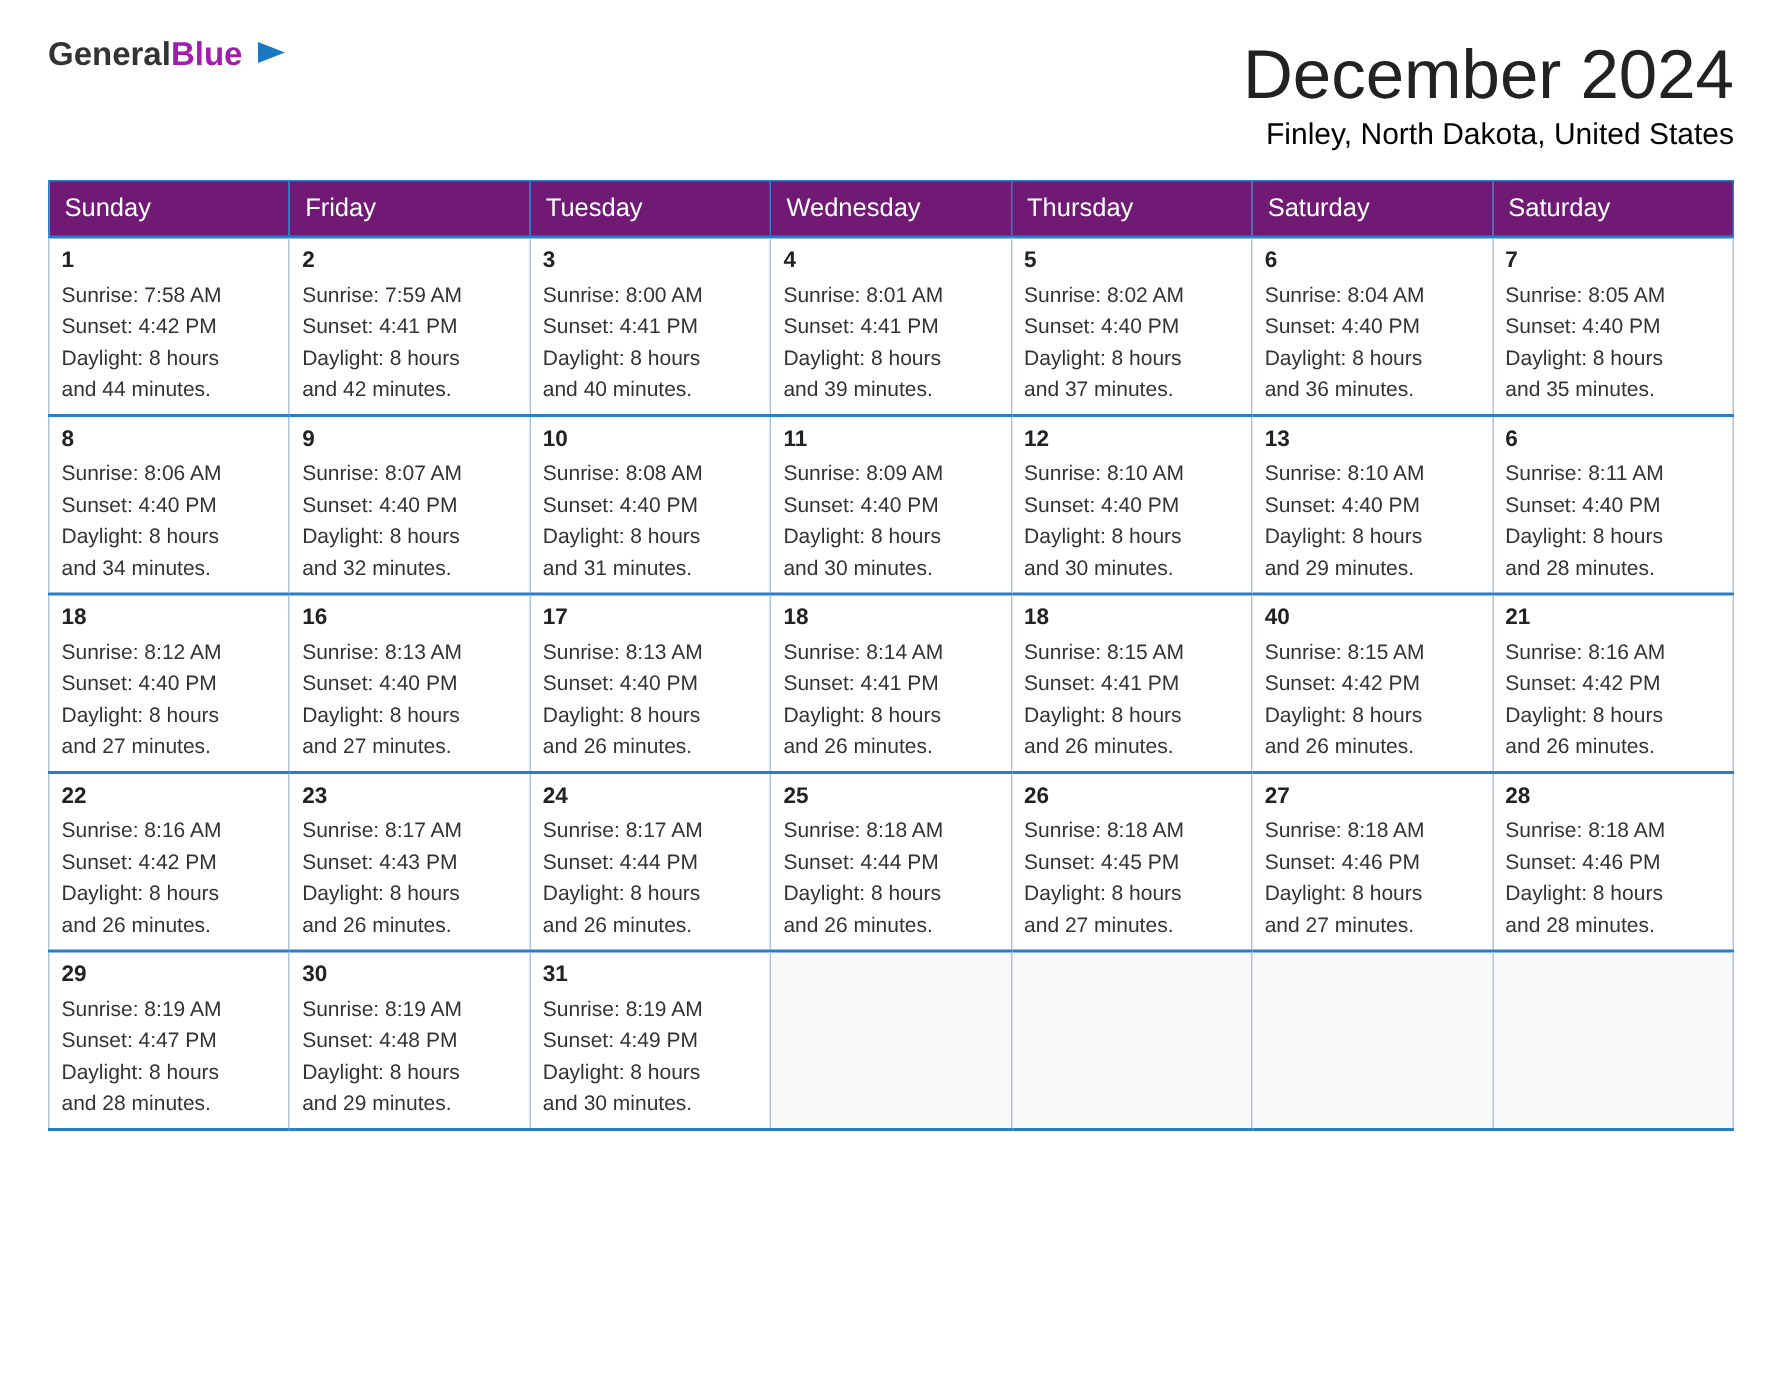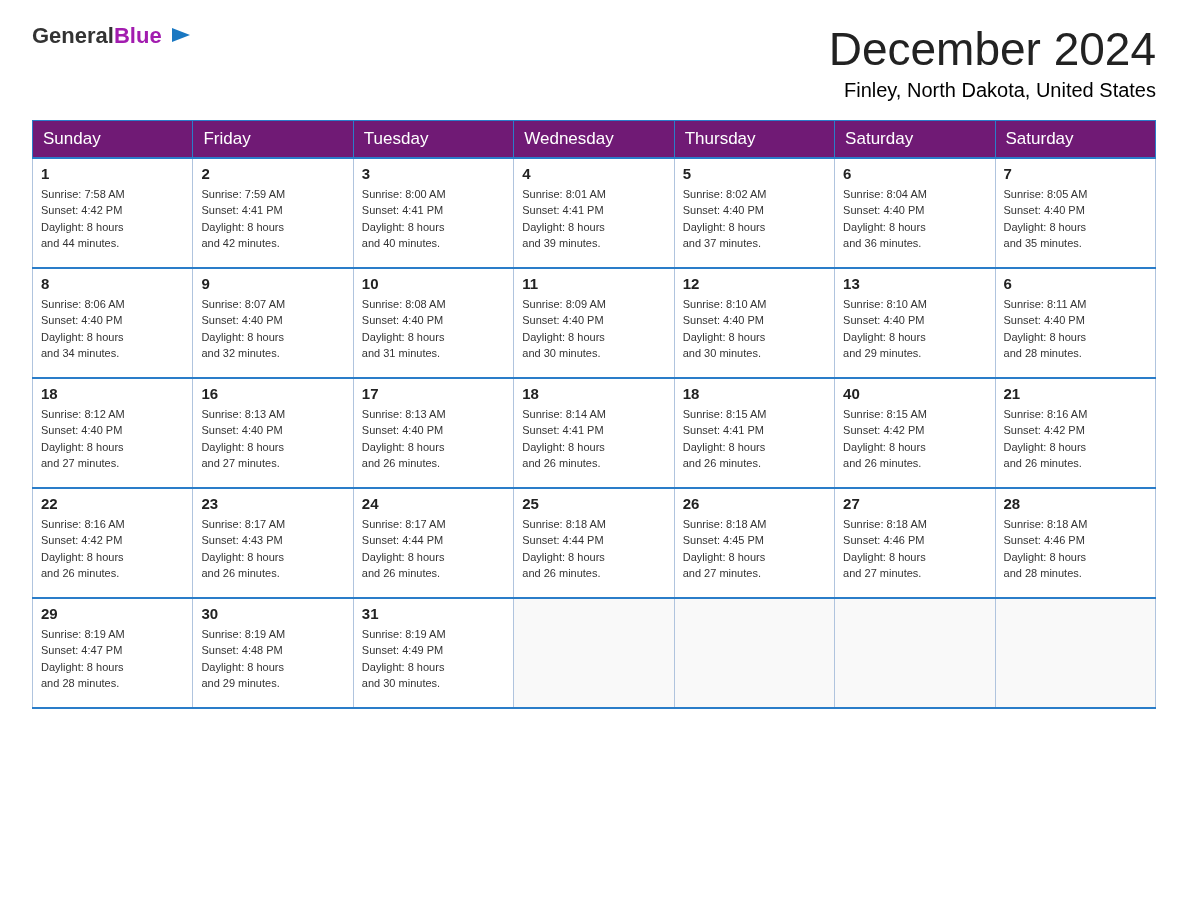--- a/index.html
+++ b/index.html
@@ -71,21 +71,21 @@
       border-bottom: 1px solid #b0c4de;
     }
     .day-num {
       font-size: 15px;
       font-weight: bold;
       color: #222;
       display: block;
       margin-bottom: 4px;
     }
     .day-info {
-      font-size: 11px;
+      font-size: 14px;
       color: #333;
       line-height: 1.5;
     }
     .empty-cell {
       background: #f9f9f9;
     }
     tbody tr:last-child td {
       border-bottom: 2px solid #2a7dc9;
     }
   </style>

